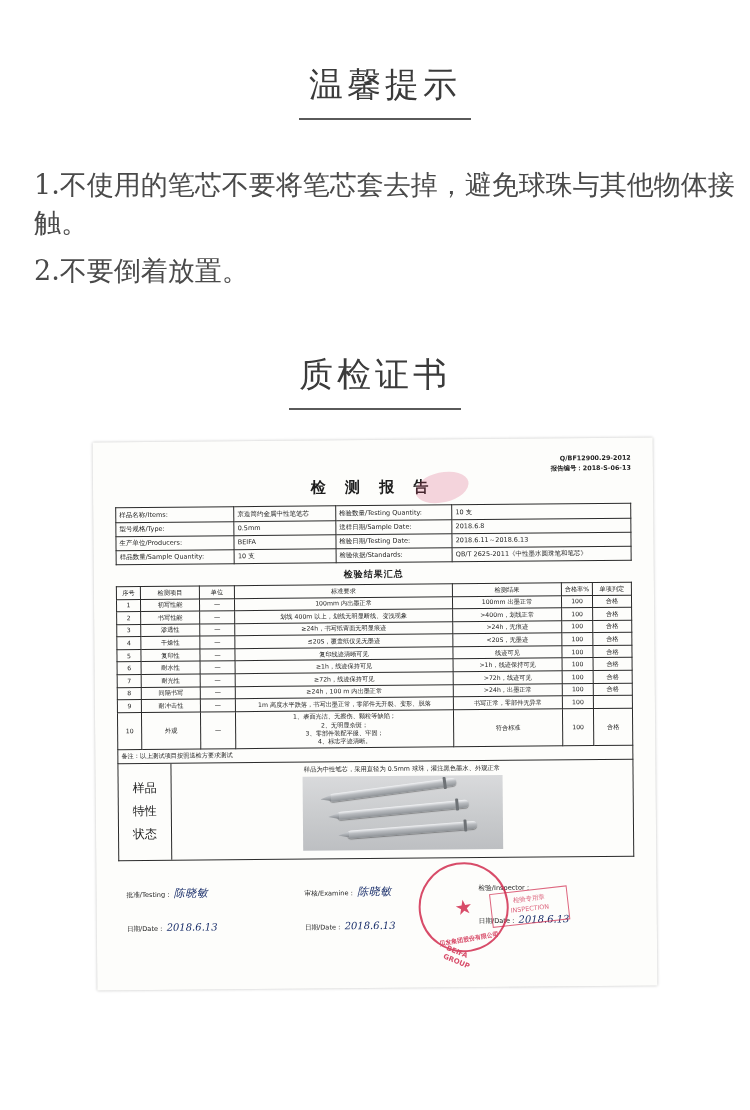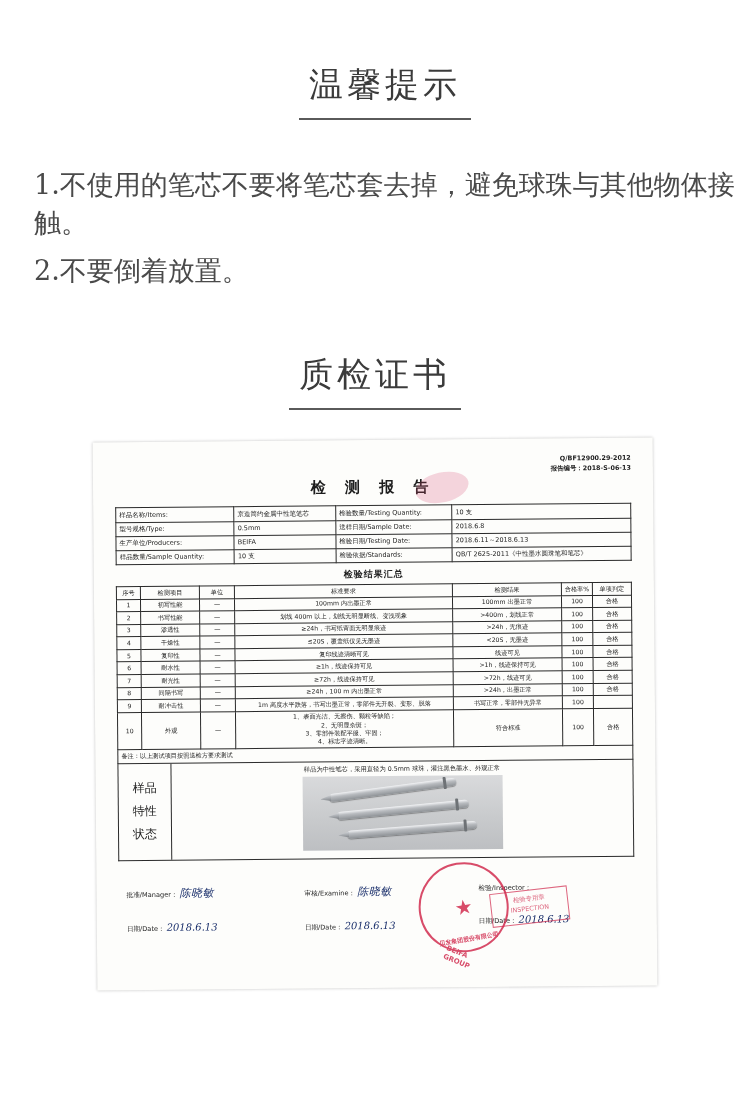--- a/index.html
+++ b/index.html
@@ -490,21 +490,21 @@
               <div class="pen pen1"></div>
               <div class="pen pen2"></div>
               <div class="pen pen3"></div>
             </div>
           </div>
         </div>
 
         <div class="sign-area">
           <div class="sign-col c1">
             <div class="sign-line">
-              <span>批准/Manager：</span><span class="hand">陈晓敏</span>
+              <span>批准/Testing：</span><span class="hand">陈晓敏</span>
             </div>
             <div class="sign-date">
               <span>日期/Date：</span><span class="hand">2018.6.13</span>
             </div>
           </div>
 
           <div class="sign-col c2">
             <div class="sign-line">
               <span>审核/Examine：</span><span class="hand">陈晓敏</span>
             </div>

